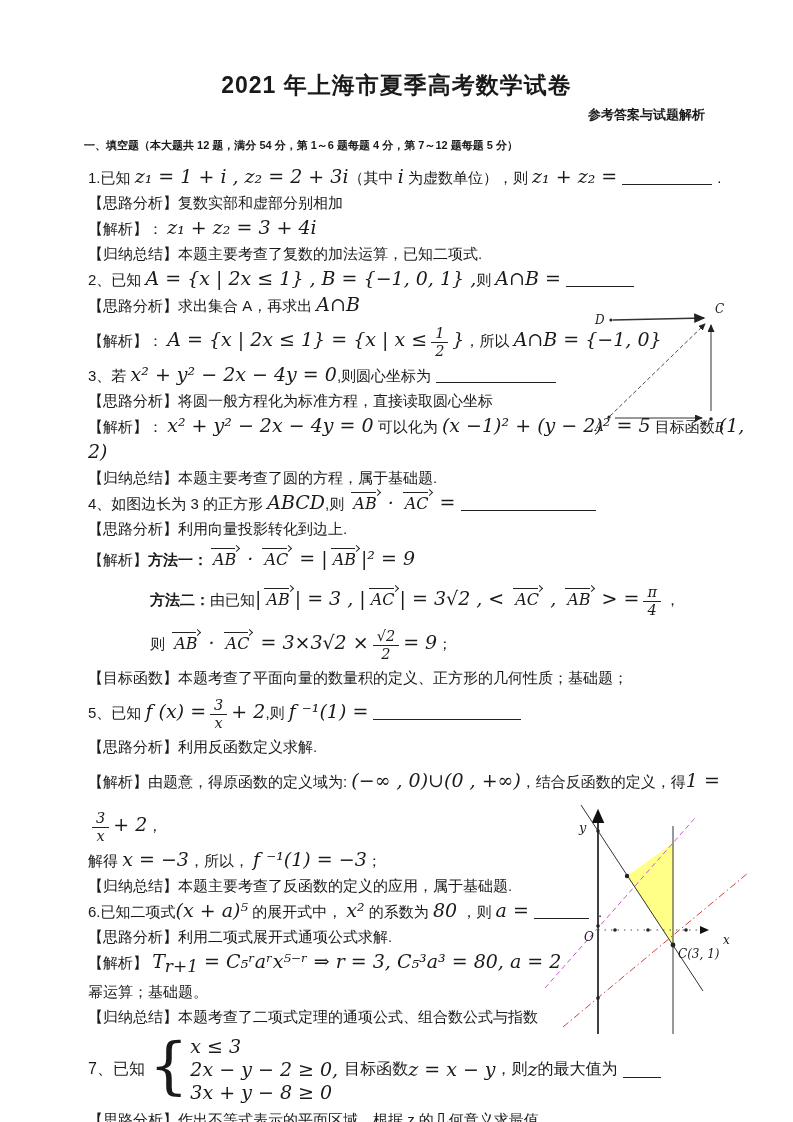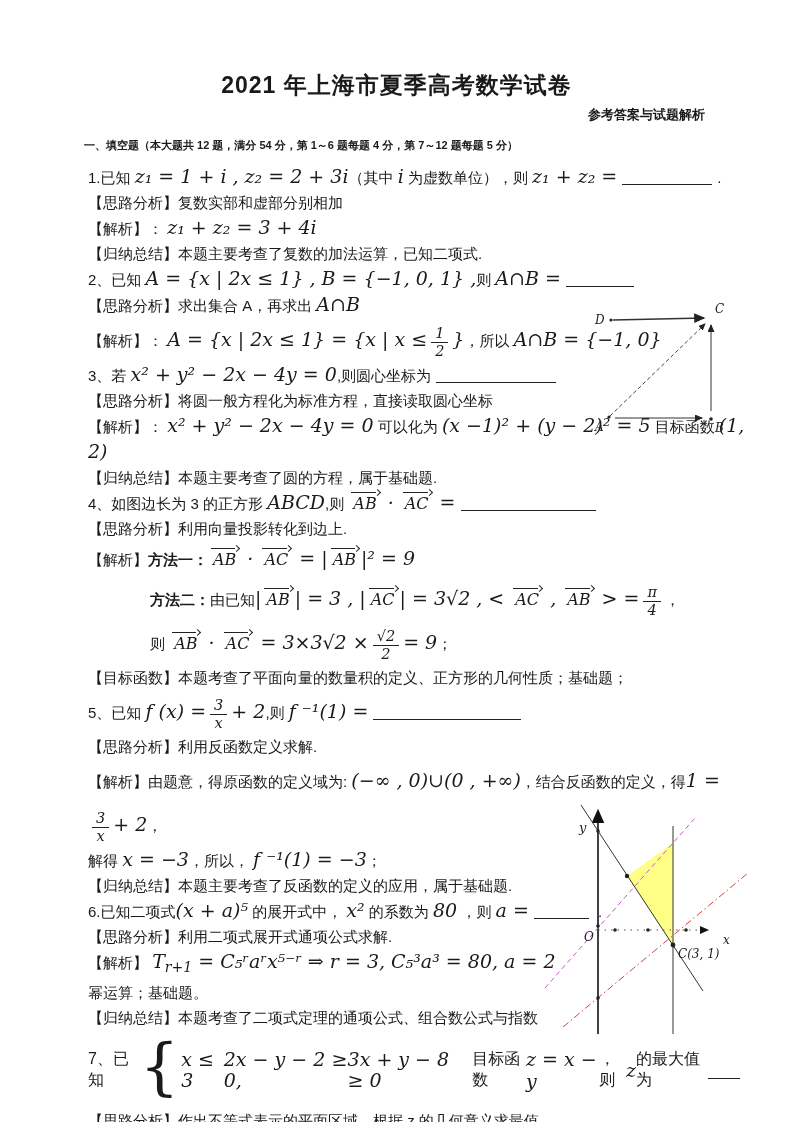--- a/index.html
+++ b/index.html
@@ -24,21 +24,21 @@
   .frac .num{padding:0 4px;border-bottom:1px solid #222;}
   .frac .den{padding:0 4px;}
   .vec{position:relative;font-family:"DejaVu Serif","Liberation Serif",serif;font-style:italic;
        font-size:16px;margin:1px 3px;padding:0 2px;}
   .vec::before{content:"";position:absolute;left:0;right:3px;top:-2px;border-top:1.2px solid #222;}
   .vec::after{content:"";position:absolute;right:-1px;top:-4.5px;width:4px;height:4px;
        border-top:1.2px solid #222;border-right:1.2px solid #222;transform:rotate(45deg);}
   .q7row{display:flex;align-items:center;height:76px;margin-top:2px;}
   .brace{font-family:"DejaVu Serif","Liberation Serif",serif;font-weight:400;font-size:62px;
          line-height:62px;margin:0 2px 6px 4px;}
-  .sys{display:inline-flex;flex-direction:row;row-gap:2px;margin-right:6px;}
+  .sys{display:inline-flex;flex-direction:column;row-gap:2px;margin-right:6px;}
   .sys .m{line-height:21px;}
   .fig{position:absolute;}
   #fig1{left:583px;top:298px;}
   #fig2{left:543px;top:788px;}
 </style>
 </head>
 <body>
 
 <div class="page">
 
@@ -114,21 +114,21 @@
   <div class="line">
     <span class="cn">解得 </span><span class="m">x = −3</span><span class="cn">，所以， </span><span class="m">f ⁻¹(1) = −3</span><span class="cn">；</span>
   </div>
   <div class="line cn">【归纳总结】本题主要考查了反函数的定义的应用，属于基础题.</div>
 
   <div class="line">
     <span class="cn">6.已知二项式</span><span class="m">(x + a)⁵</span><span class="cn"> 的展开式中， </span><span class="m">x²</span><span class="cn"> 的系数为 </span><span class="m">80</span><span class="cn"> ，则 </span><span class="m">a =</span><span class="blank b55"></span><span class="cn"> .</span>
   </div>
   <div class="line cn">【思路分析】利用二项式展开式通项公式求解.</div>
   <div class="line">
-    <span class="cn">【解析】 </span><span class="m">T</span><sub class="m" style="font-size:14px">r+1</sub><span class="m"> = C₅ʳaʳx⁵⁻ʳ ⇒ r = 3, C₅³a³ = 80, a = 2</span>
+    <span class="cn">【解析】 </span><span class="m">T</span><sub class="m" style="font-size:17px">r+1</sub><span class="m"> = C₅ʳaʳx⁵⁻ʳ ⇒ r = 3, C₅³a³ = 80, a = 2</span>
   </div>
   <div class="line cn">幂运算；基础题。</div>
   <div class="line cn">【归纳总结】本题考查了二项式定理的通项公式、组合数公式与指数</div>
 
   <div class="q7row">
     <span class="cn">7、已知</span>
       <span class="brace">{</span>
       <span class="sys">
         <span class="m">x ≤ 3</span>
         <span class="m">2x − y − 2 ≥ 0,</span>

